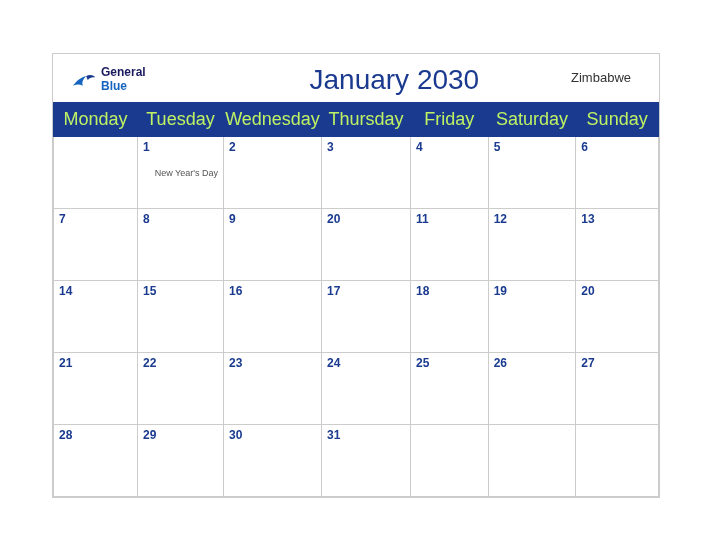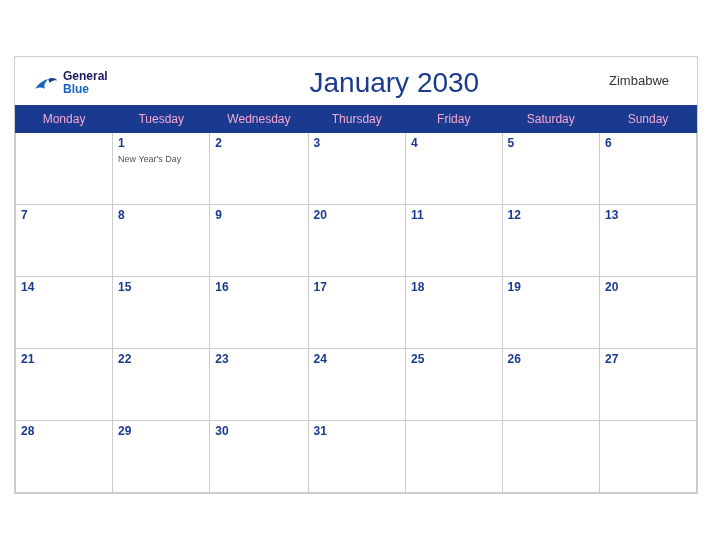--- a/index.html
+++ b/index.html
@@ -6,21 +6,21 @@
     body {
       font-family: Arial, sans-serif;
       background: #fff;
       display: flex;
       justify-content: center;
       align-items: center;
       width: 712px;
       height: 550px;
     }
     .calendar-wrapper {
-      width: 684px;
+      width: 608px;
       border: 1px solid #ccc;
       background: #fff;
     }
     .calendar-header {
       display: flex;
       align-items: center;
       justify-content: center;
       padding: 10px 16px 6px;
       position: relative;
     }
@@ -62,22 +62,22 @@
       top: 16px;
       font-size: 13px;
       color: #333;
     }
     .calendar-grid {
       width: 100%;
       border-collapse: collapse;
     }
     .calendar-grid th {
       background-color: #1a3a8f;
-      color: #f9a8d4;
-      font-size: 12px;
+      color: #bef264;
+      font-size: 18px;
       font-weight: normal;
       padding: 6px 0;
       text-align: center;
       border: 1px solid #1a3a8f;
     }
     .calendar-grid td {
       border: 1px solid #ccc;
       width: 100px;
       height: 72px;
       vertical-align: top;
@@ -86,22 +86,23 @@
     }
     .day-number {
       font-size: 12px;
       color: #1a3a8f;
       font-weight: bold;
       display: block;
     }
     .holiday-name {
       font-size: 9px;
       color: #555;
-      margin-top: 4px;
+      margin-top: 14px;
       display: block;
+      text-align: right;
     }
     .empty-cell {
       background: #fff;
     }
   </style>
 </head>
 <body>
 
 <div class="calendar-wrapper">
   <div class="calendar-header">

